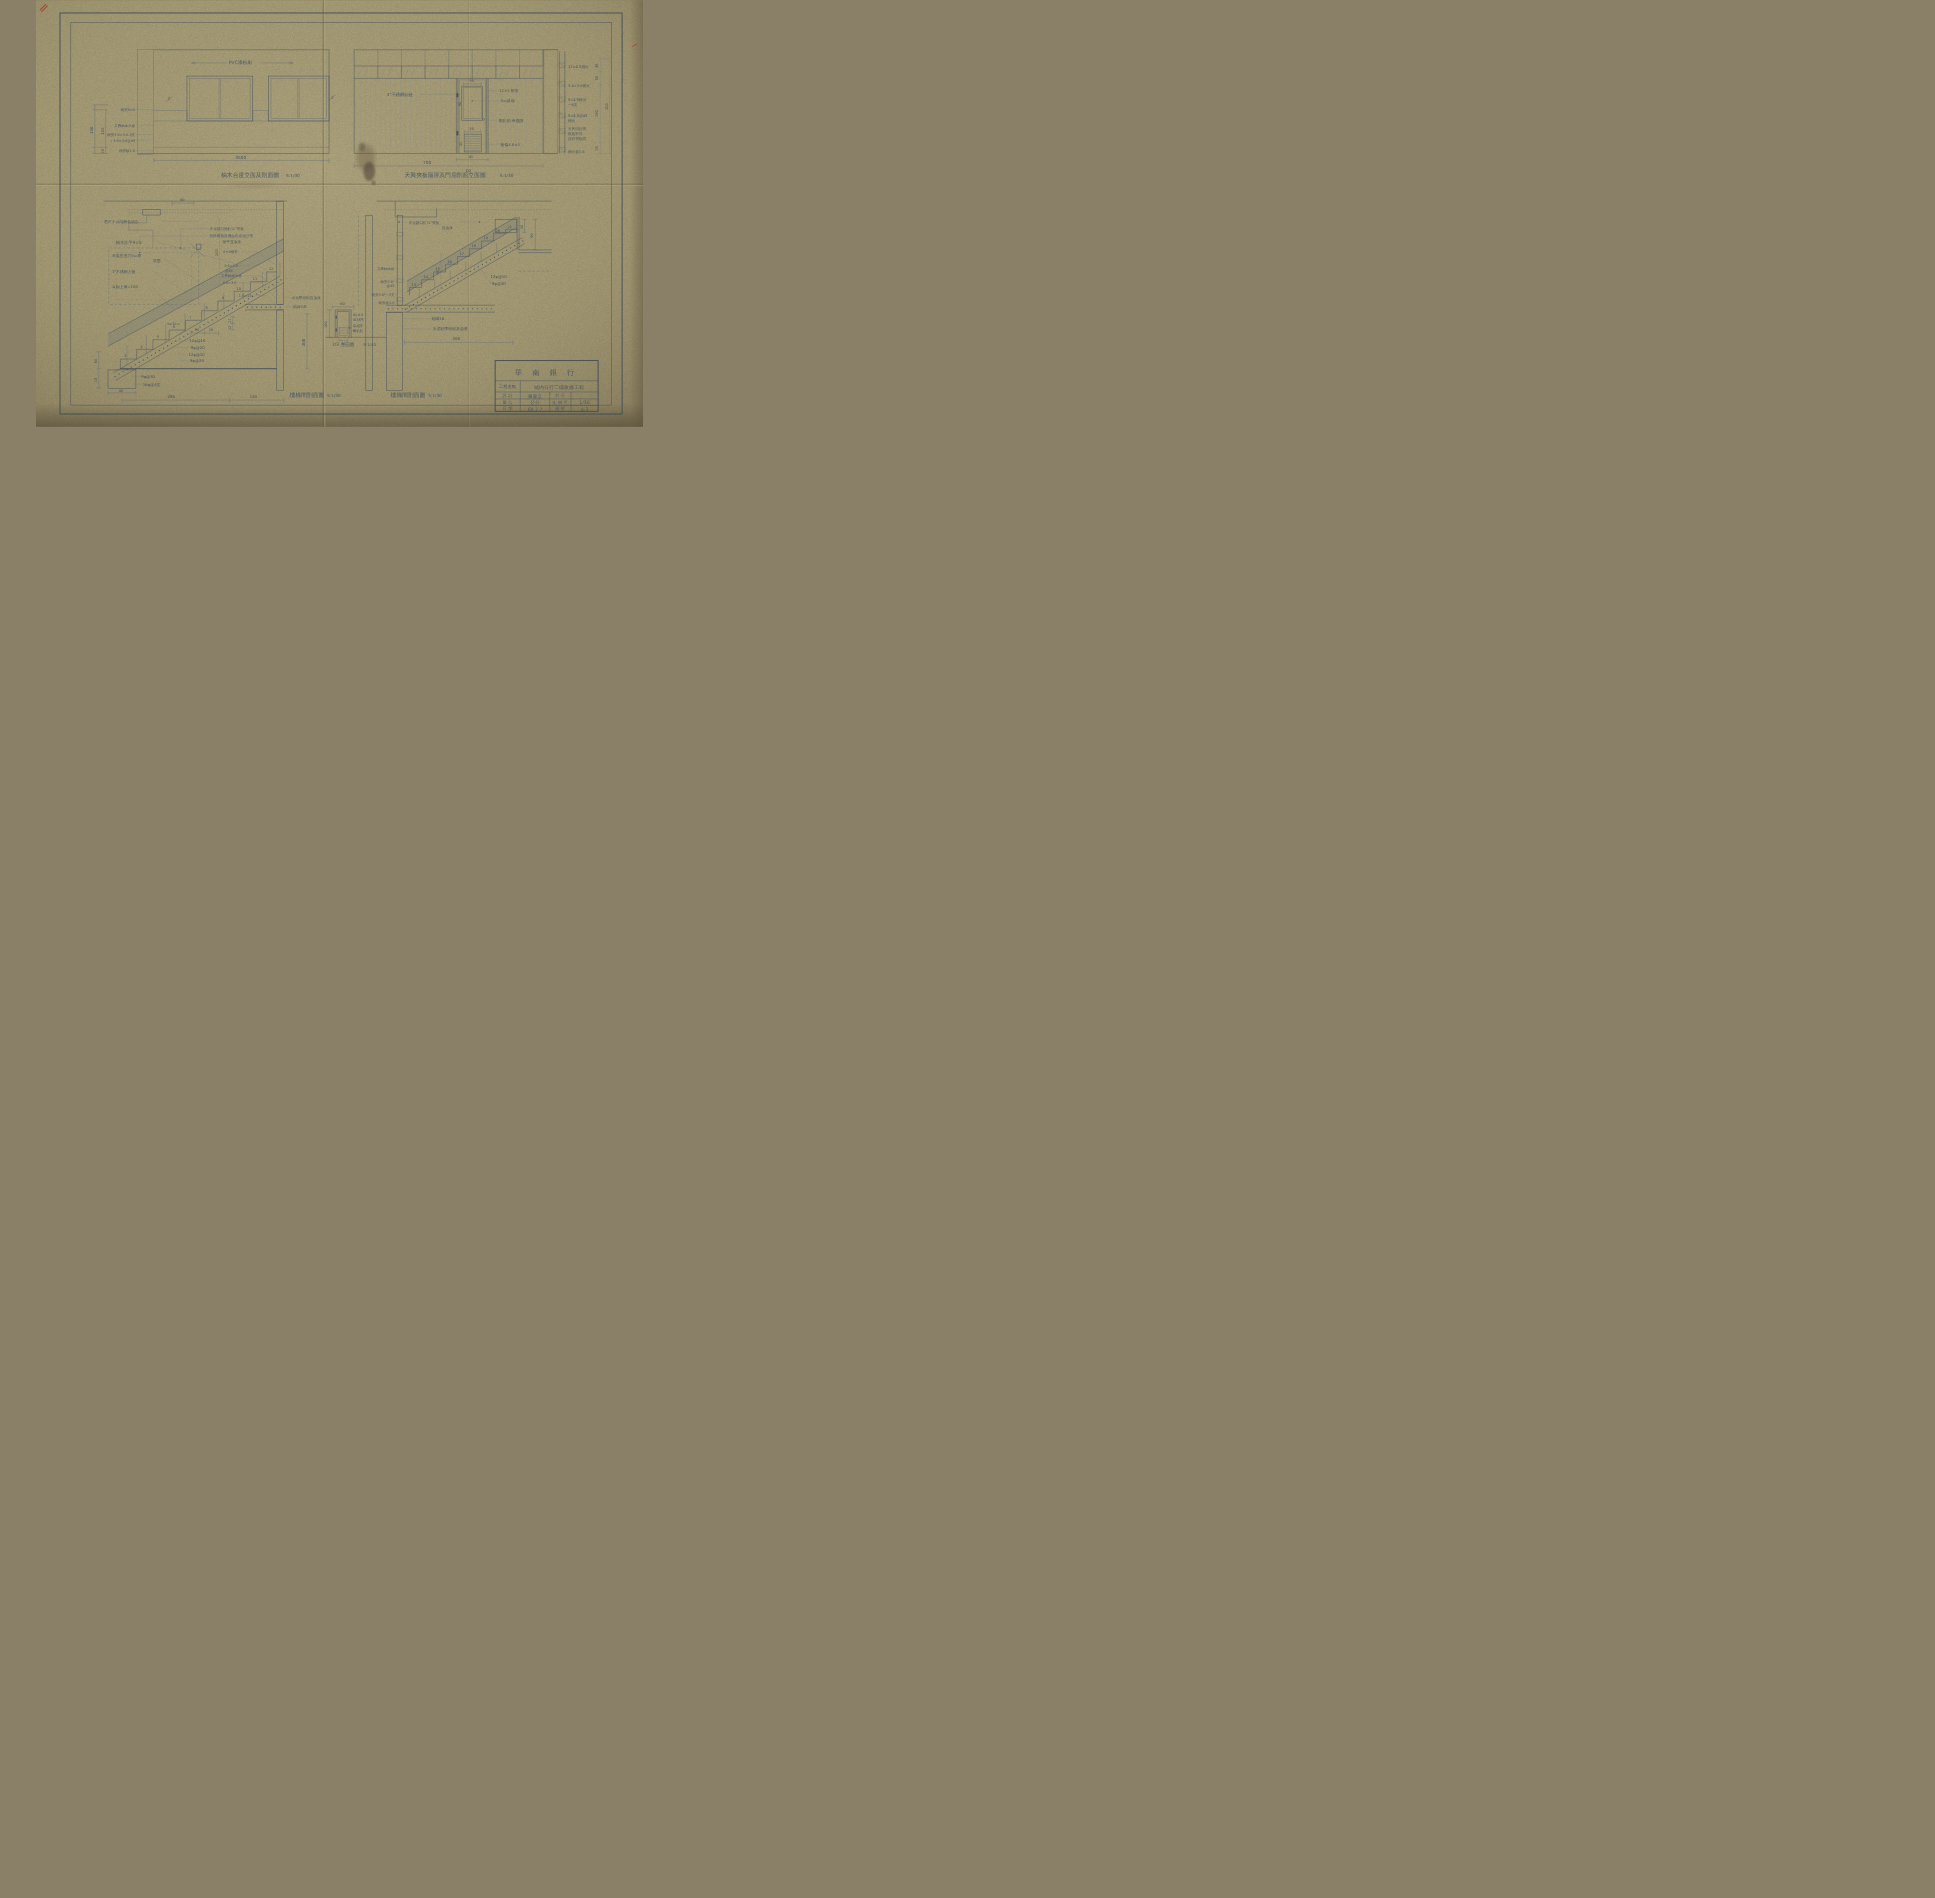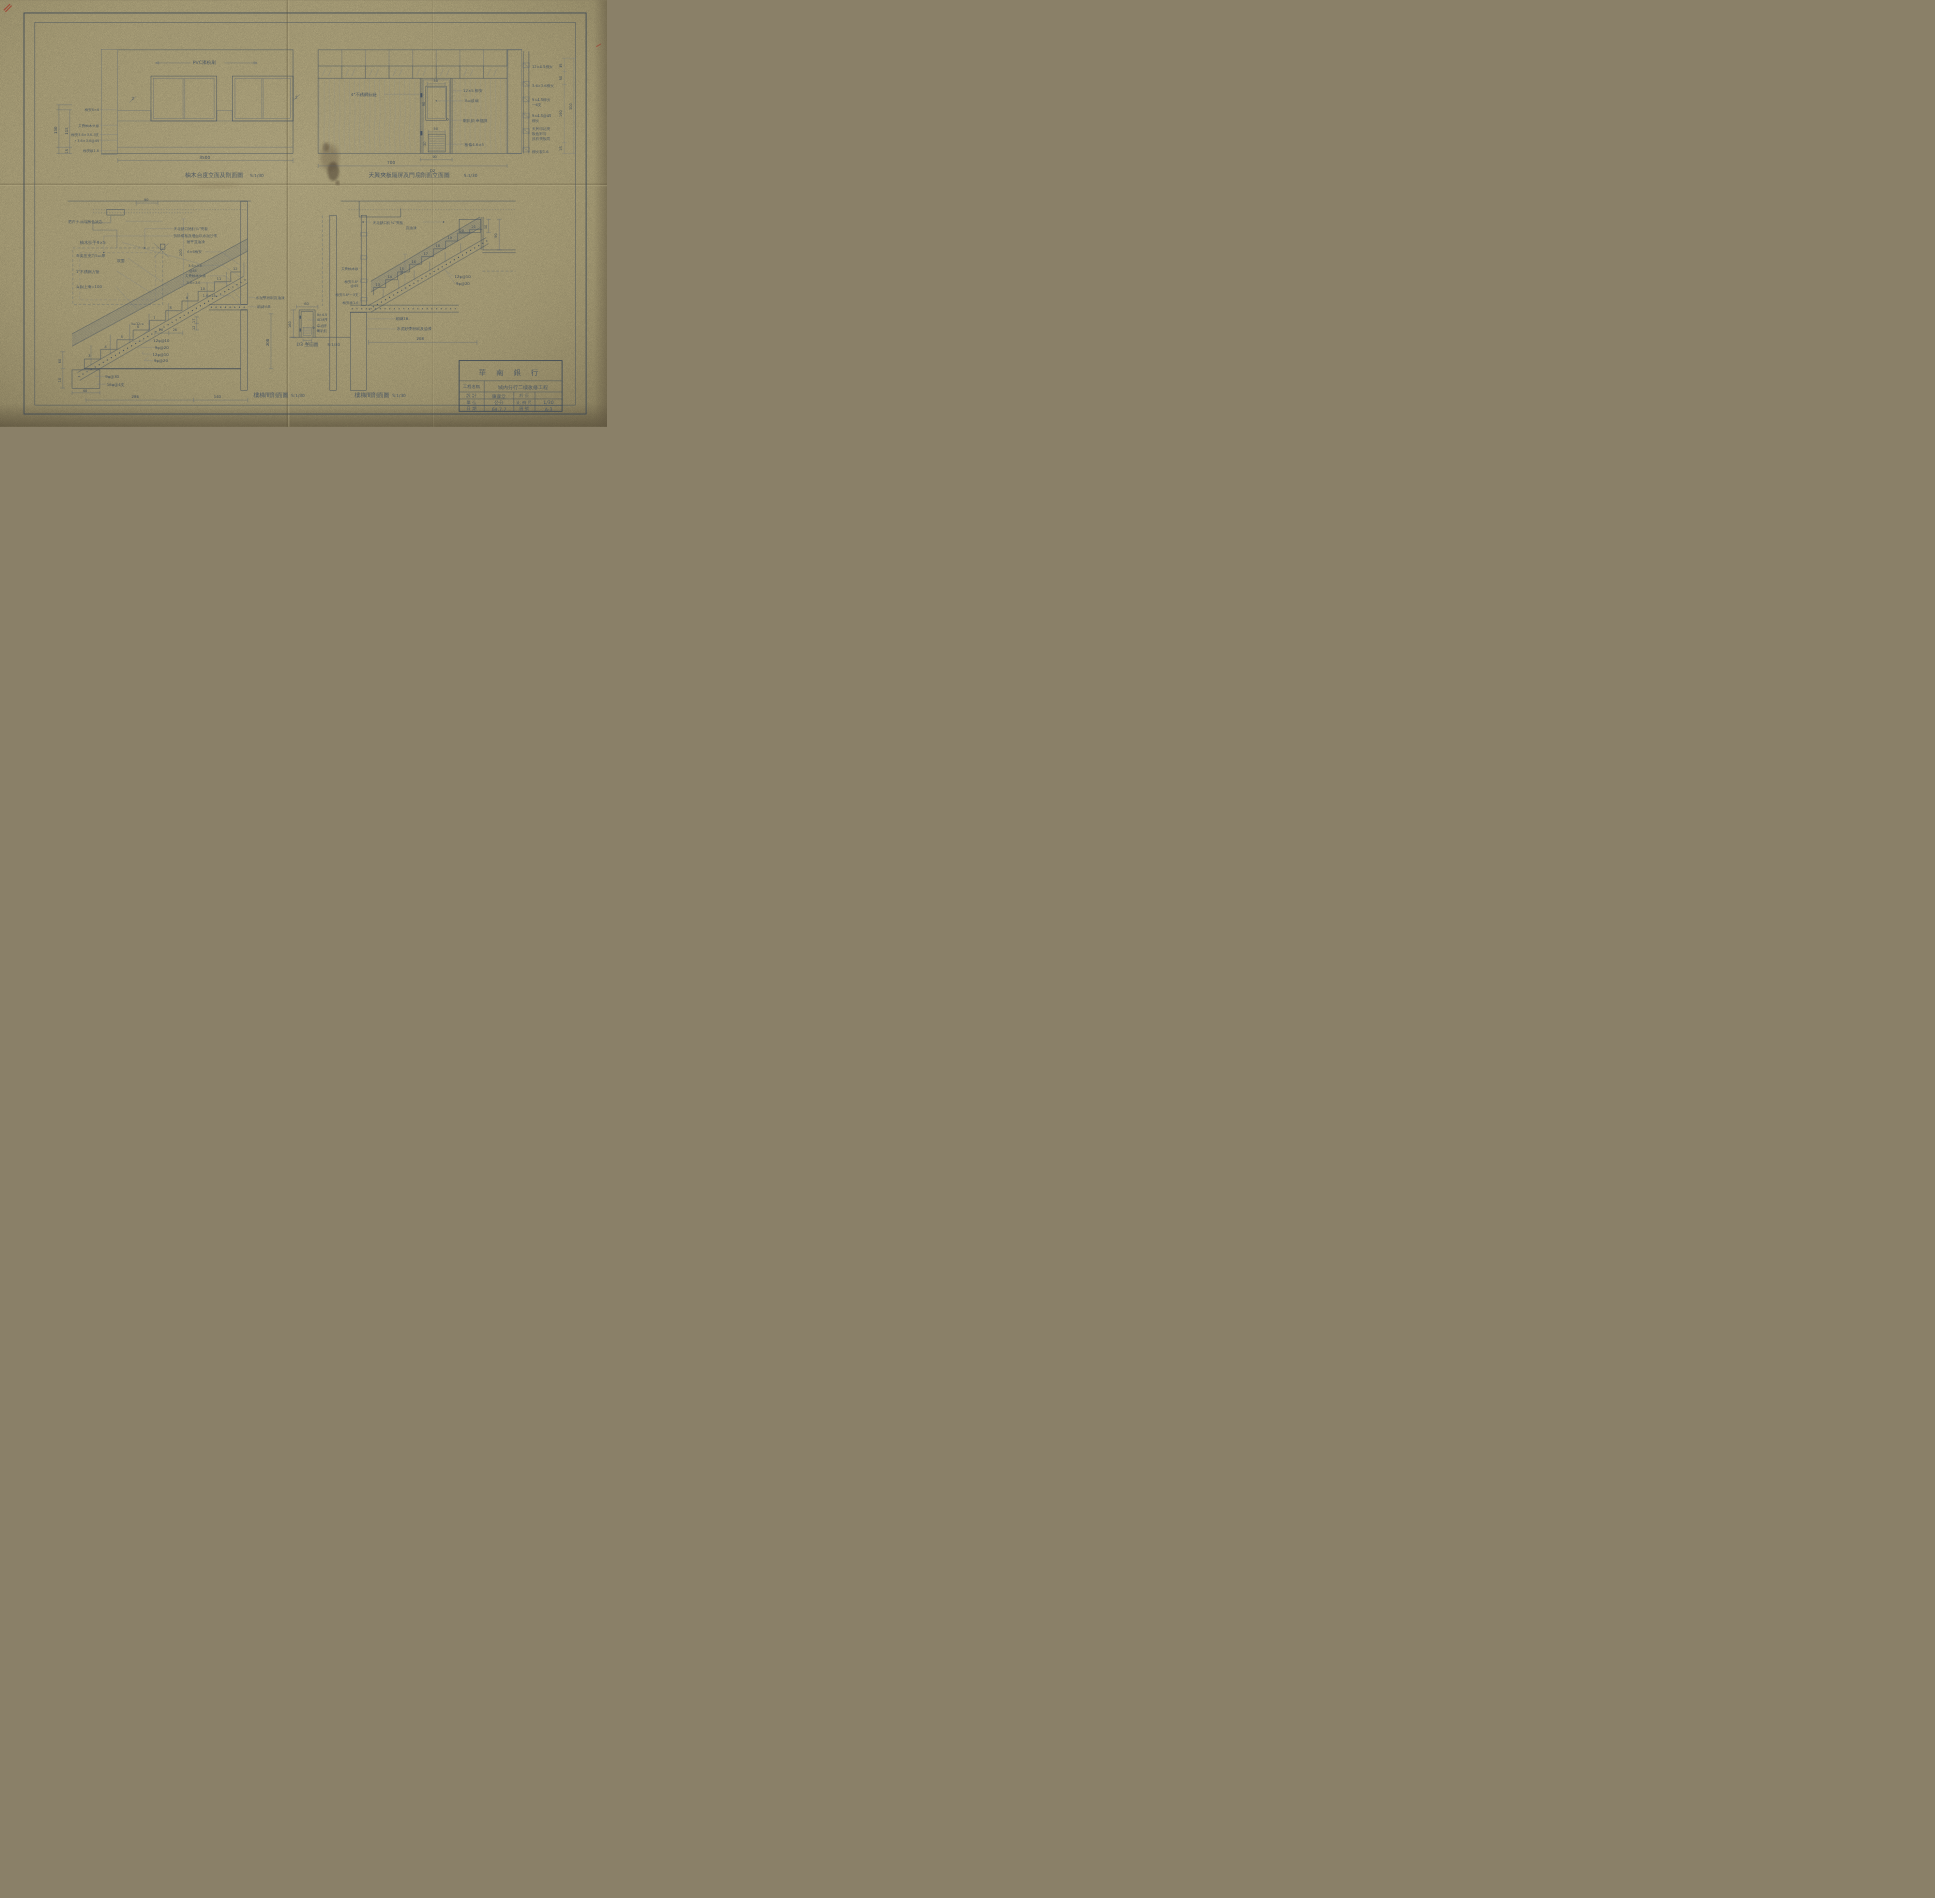--- a/index.html
+++ b/index.html
@@ -1,17 +1,17 @@
 <!DOCTYPE html>
 <html style="font-size:6.2px"><head>
 <meta charset="utf-8">
 <style>
   html,body{margin:0;padding:0;background:#8a8068;}
   #page{position:relative;width:655px;height:427px;overflow:hidden;
-        font-family:"DejaVu Sans",sans-serif;}
+        font-family:"DejaVu Sans",sans-serif;margin-left:36px;}
   svg{display:block}
   text{fill:#414d59;font-family:"DejaVu Sans",sans-serif;}
   .t9{font-size:9px}.t95{font-size:9.5px}.t10{font-size:10px}.t11{font-size:11px}
   .t12{font-size:12px}.t13{font-size:13px}.t15{font-size:15px}.t19{font-size:19px}
   .pencil{fill:#4c5864}
   .ink{stroke:#46525f;fill:none;stroke-width:1.2}
   .ink2{stroke:#3d4956;fill:none;stroke-width:2.2}
   .thin{stroke:#5d6874;fill:none;stroke-width:.9}
   .faint{stroke:#6f7984;fill:none;stroke-width:.8;opacity:.8}
   .dash{stroke-dasharray:7 5}

